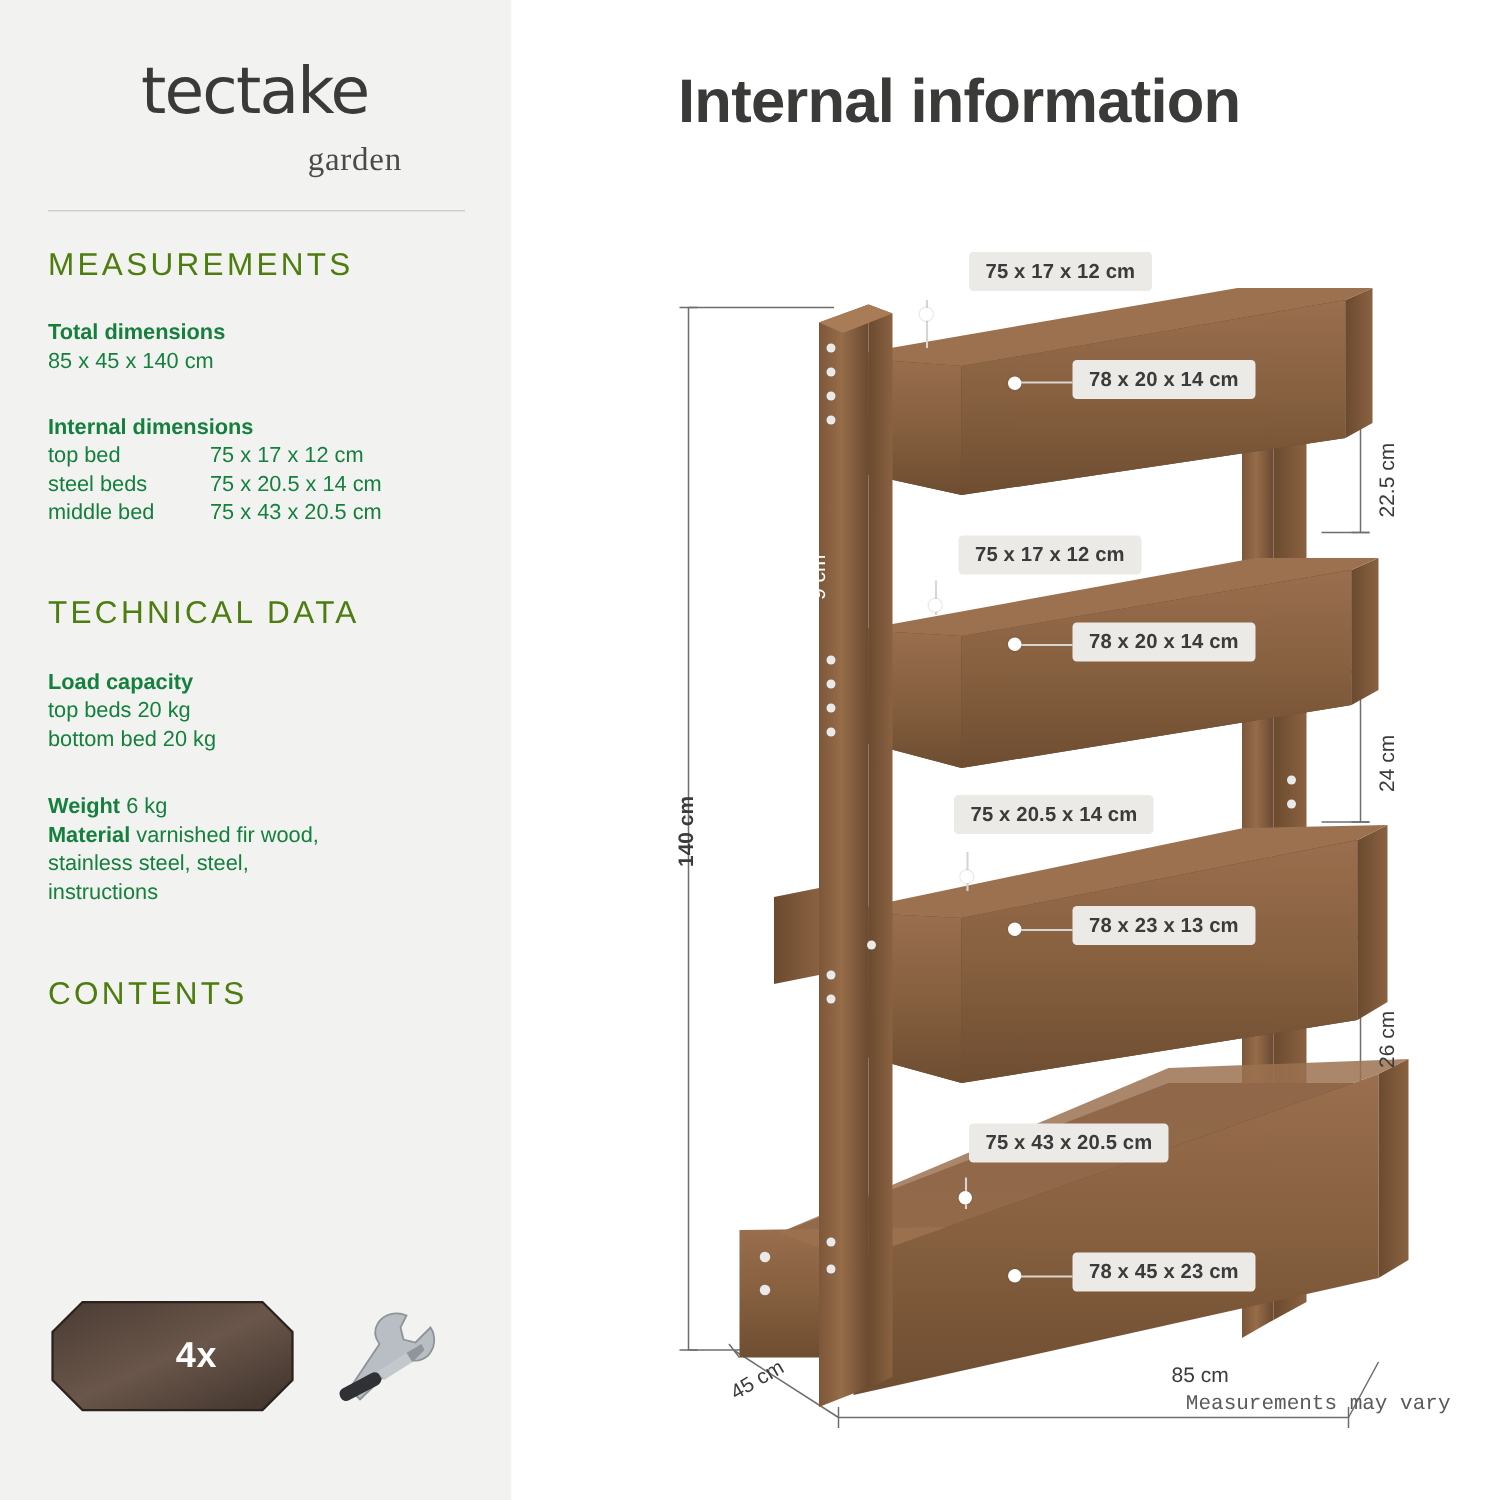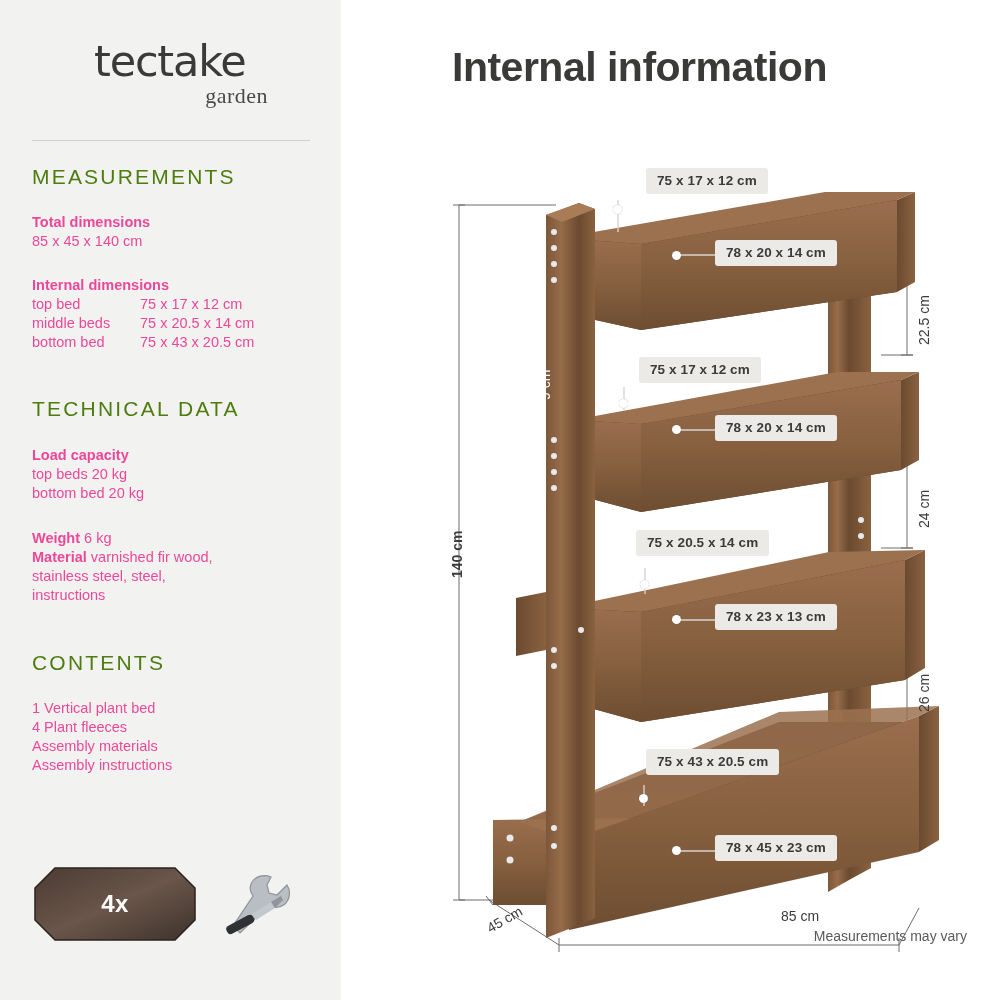--- a/index.html
+++ b/index.html
@@ -47,21 +47,21 @@
     color: #3a3a38;
     line-height: 1;
     margin-left: 16px;
   }
   .brand-sub {
     font-family: "Liberation Serif", serif;
     font-size: 22px;
     color: #4a4a48;
     text-align: right;
     width: 190px;
-    margin-top: 0;
+    margin-top: 10px;
     letter-spacing: 0.5px;
   }
   #brand-divider {
     position: absolute;
     left: 32px;
     top: 140px;
     width: 278px;
     height: 1px;
     background: #cfcfcb;
   }
@@ -80,21 +80,21 @@
     font-size: 21px;
     letter-spacing: 2.2px;
     color: #4d7c0f;
     font-weight: normal;
   }
   .block {
     position: absolute;
     left: 32px;
     font-size: 14.5px;
     line-height: 19px;
-    color: #ec4899;
+    color: #15803d;
   }
   .block b {
     font-weight: bold;
   }
   .kv {
     display: flex;
   }
   .kv .k {
     width: 108px;
     flex: 0 0 108px;
@@ -108,21 +108,21 @@
     height: 78px;
   }
   #fleece {
     position: absolute;
     left: 0; top: 0;
     width: 164px;
     height: 76px;
   }
   .fleece-label {
     position: absolute;
-    left: 0; top: 0;
+    left: 16px; top: 0;
     width: 164px;
     height: 76px;
     display: flex;
     align-items: center;
     justify-content: center;
     color: #ffffff;
     font-size: 24px;
     font-weight: bold;
     letter-spacing: 0.5px;
   }
@@ -132,20 +132,21 @@
     top: 6px;
     width: 90px;
     height: 66px;
   }
   .footnote {
     position: absolute;
     right: 33px;
     top: 928px;
     font-size: 14px;
     color: #5a5a5a;
+    font-family: Liberation Mono, monospace;
   }
   
   #illus {
     position: absolute;
     left: 341px;
     top: 0;
     width: 659px;
     height: 1000px;
   }
   
@@ -202,25 +203,25 @@
     <div>85 x 45 x 140 cm</div>
   </div>
 
   <div class="block" style="top:276px">
     <div><b>Internal dimensions</b></div>
     <div class="kv">
       <span class="k">top bed</span>
       <span>75 x 17 x 12 cm</span>
     </div>
     <div class="kv">
-      <span class="k">middle beds</span>
+      <span class="k">steel beds</span>
       <span>75 x 20.5 x 14 cm</span>
     </div>
     <div class="kv">
-      <span class="k">bottom bed</span>
+      <span class="k">middle bed</span>
       <span>75 x 43 x 20.5 cm</span>
     </div>
   </div>
 
   <div class="section-head" style="top:397px">TECHNICAL DATA</div>
 
   <div class="block" style="top:446px">
     <div><b>Load capacity</b></div>
     <div>top beds 20 kg</div>
     <div>bottom bed 20 kg</div>
@@ -234,26 +235,20 @@
     <div>
       <b>Material</b>
       <span>varnished fir wood,</span>
     </div>
     <div>stainless steel, steel,</div>
     <div>instructions</div>
   </div>
 
   <div class="section-head" style="top:651px">CONTENTS</div>
 
-  <div class="block" style="top:699px">
-    <div>1 Vertical plant bed</div>
-    <div>4 Plant fleeces</div>
-    <div>Assembly materials</div>
-    <div>Assembly instructions</div>
-  </div>
 
   <div id="contents-icons">
     <div id="fleece">
       <svg width="164" height="76" viewBox="0 0 164 76">
         <defs>
           <linearGradient id="fl" x1="0" y1="0" x2="1" y2="1">
             <stop offset="0" stop-color="#4a3b33"></stop>
             <stop offset="0.5" stop-color="#6a564a"></stop>
             <stop offset="1" stop-color="#3e322b"></stop>
           </linearGradient>

